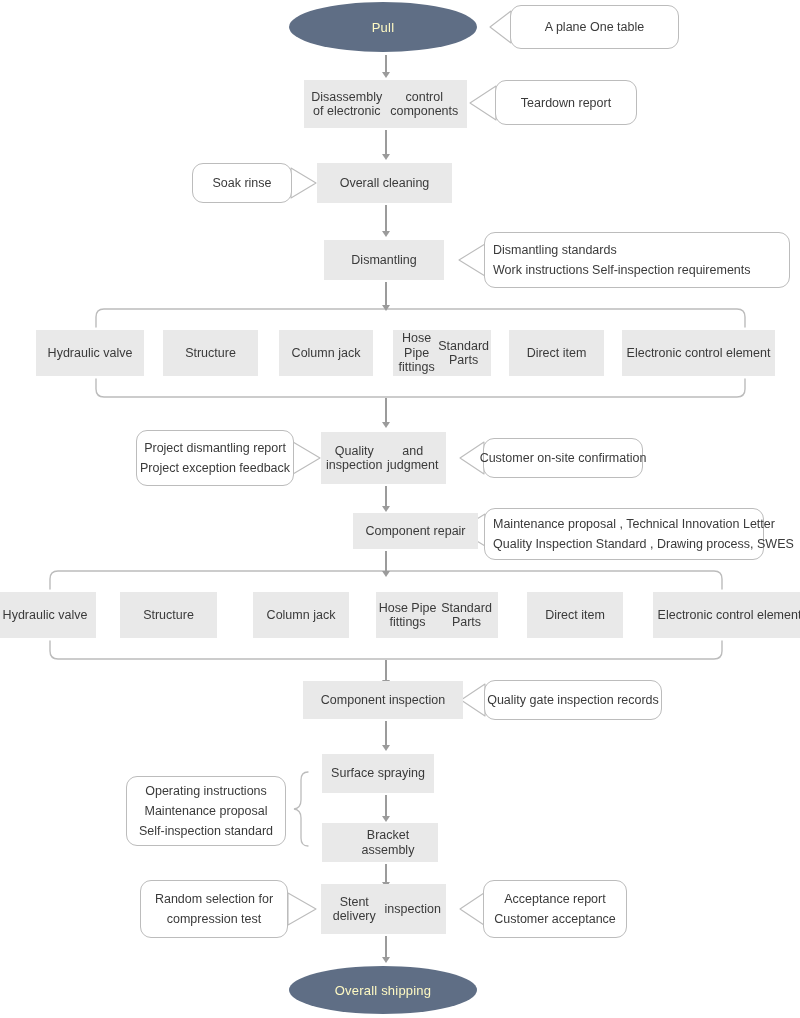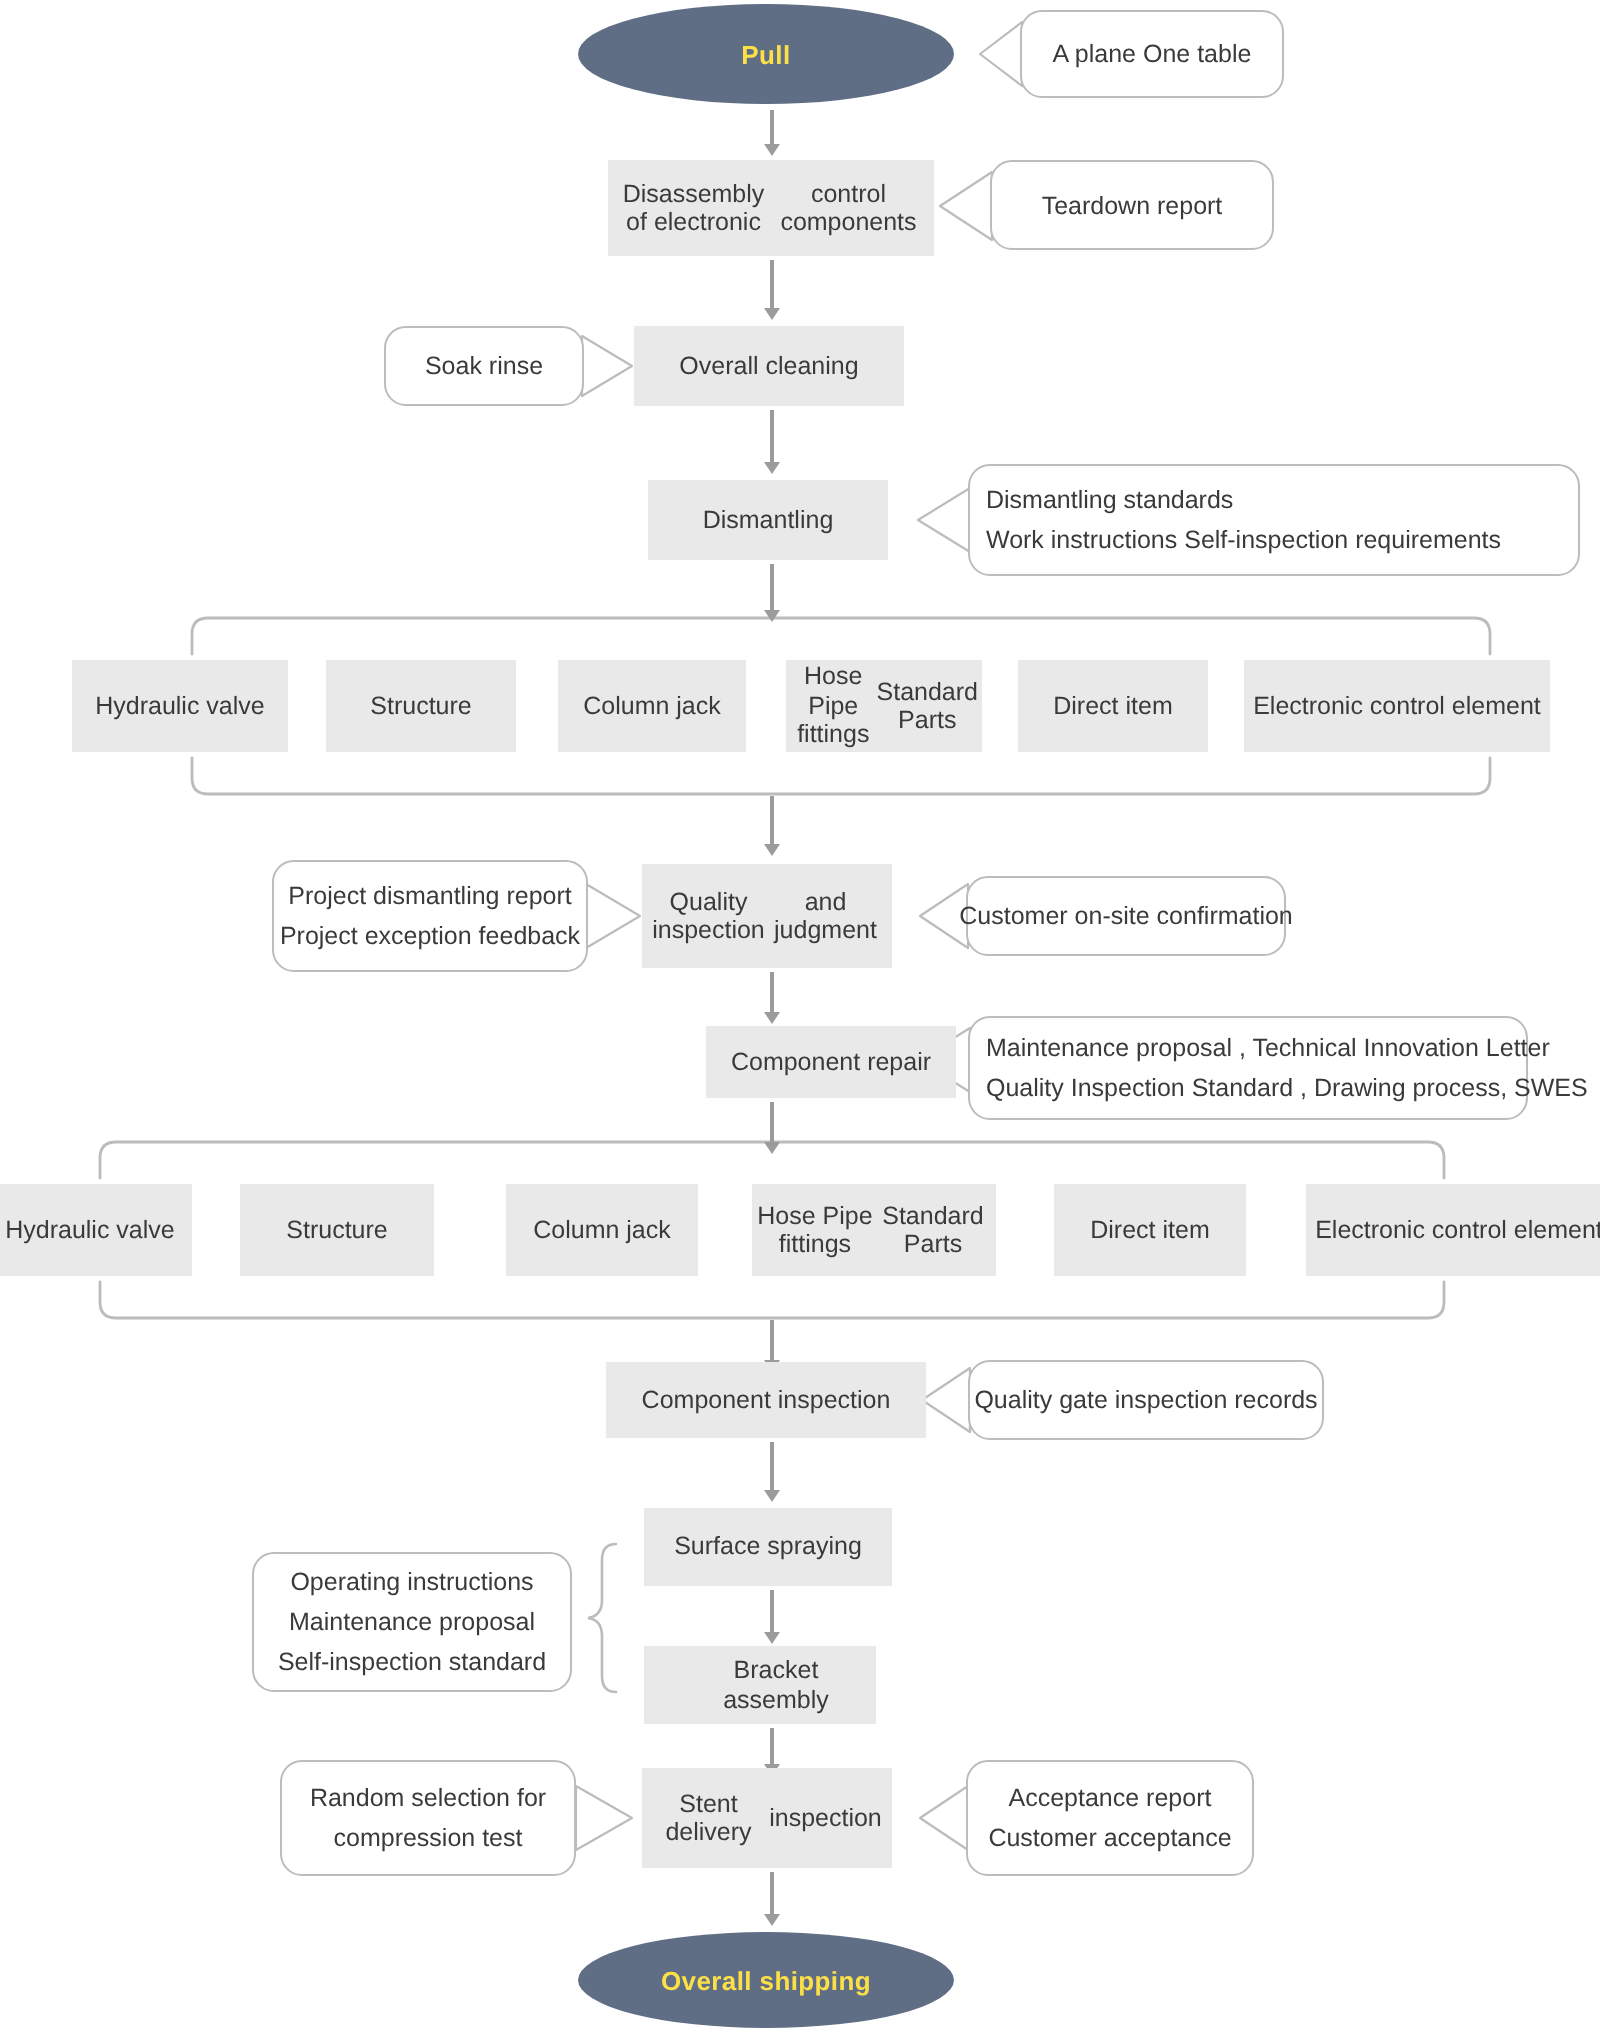--- a/index.html
+++ b/index.html
@@ -14,22 +14,22 @@
     width:800px;
     height:1018px;
     overflow:hidden;
     background:#fff;
   }
   
   .ellipse{
     position:absolute;
     background:#5f6e85;
     border-radius:50%;
-    color:#fde047;
-    font-weight:bold;
+    color:#fef9c3;
+    font-weight:normal;
     font-size:13px;
     display:flex;
     align-items:center;
     justify-content:center;
     text-align:center;
     letter-spacing:.2px;
   }
   
   .proc{
     position:absolute;
@@ -232,21 +232,21 @@
 
   <div class="proc single" style="left:303px;top:681px;width:160px;height:38px;">
     <span class="ln">Component inspection</span>
   </div>
 
   <div class="arrow" style="left:381px;top:721px;height:30px;">
     <div class="stem" style="height:24px;"></div>
     <div class="head"></div>
   </div>
 
-  <div class="proc single" style="left:322px;top:754px;width:124px;height:39px;">
+  <div class="proc single" style="left:322px;top:754px;width:112px;height:39px;">
     <span class="ln">Surface spraying</span>
   </div>
 
   <div class="arrow" style="left:381px;top:795px;height:27px;">
     <div class="stem" style="height:21px;"></div>
     <div class="head"></div>
   </div>
 
   <div class="proc single" style="left:322px;top:823px;width:116px;height:39px;padding-left:20px;">
     <span class="ln">Bracket assembly</span>
@@ -264,21 +264,21 @@
 
   <div class="arrow" style="left:381px;top:936px;height:27px;">
     <div class="stem" style="height:21px;"></div>
     <div class="head"></div>
   </div>
 
   <div class="ellipse" style="left:289px;top:966px;width:188px;height:48px;">
     <span>Overall shipping</span>
   </div>
 
-  <div class="note" style="left:510px;top:5px;width:132px;height:44px;">
+  <div class="note" style="left:510px;top:5px;width:169px;height:44px;">
     <span class="ln">A plane One table</span>
   </div>
 
   <div class="note" style="left:495px;top:80px;width:142px;height:45px;">
     <span class="ln">Teardown report</span>
   </div>
 
   <div class="note" style="left:192px;top:163px;width:100px;height:40px;">
     <span class="ln">Soak rinse</span>
   </div>

